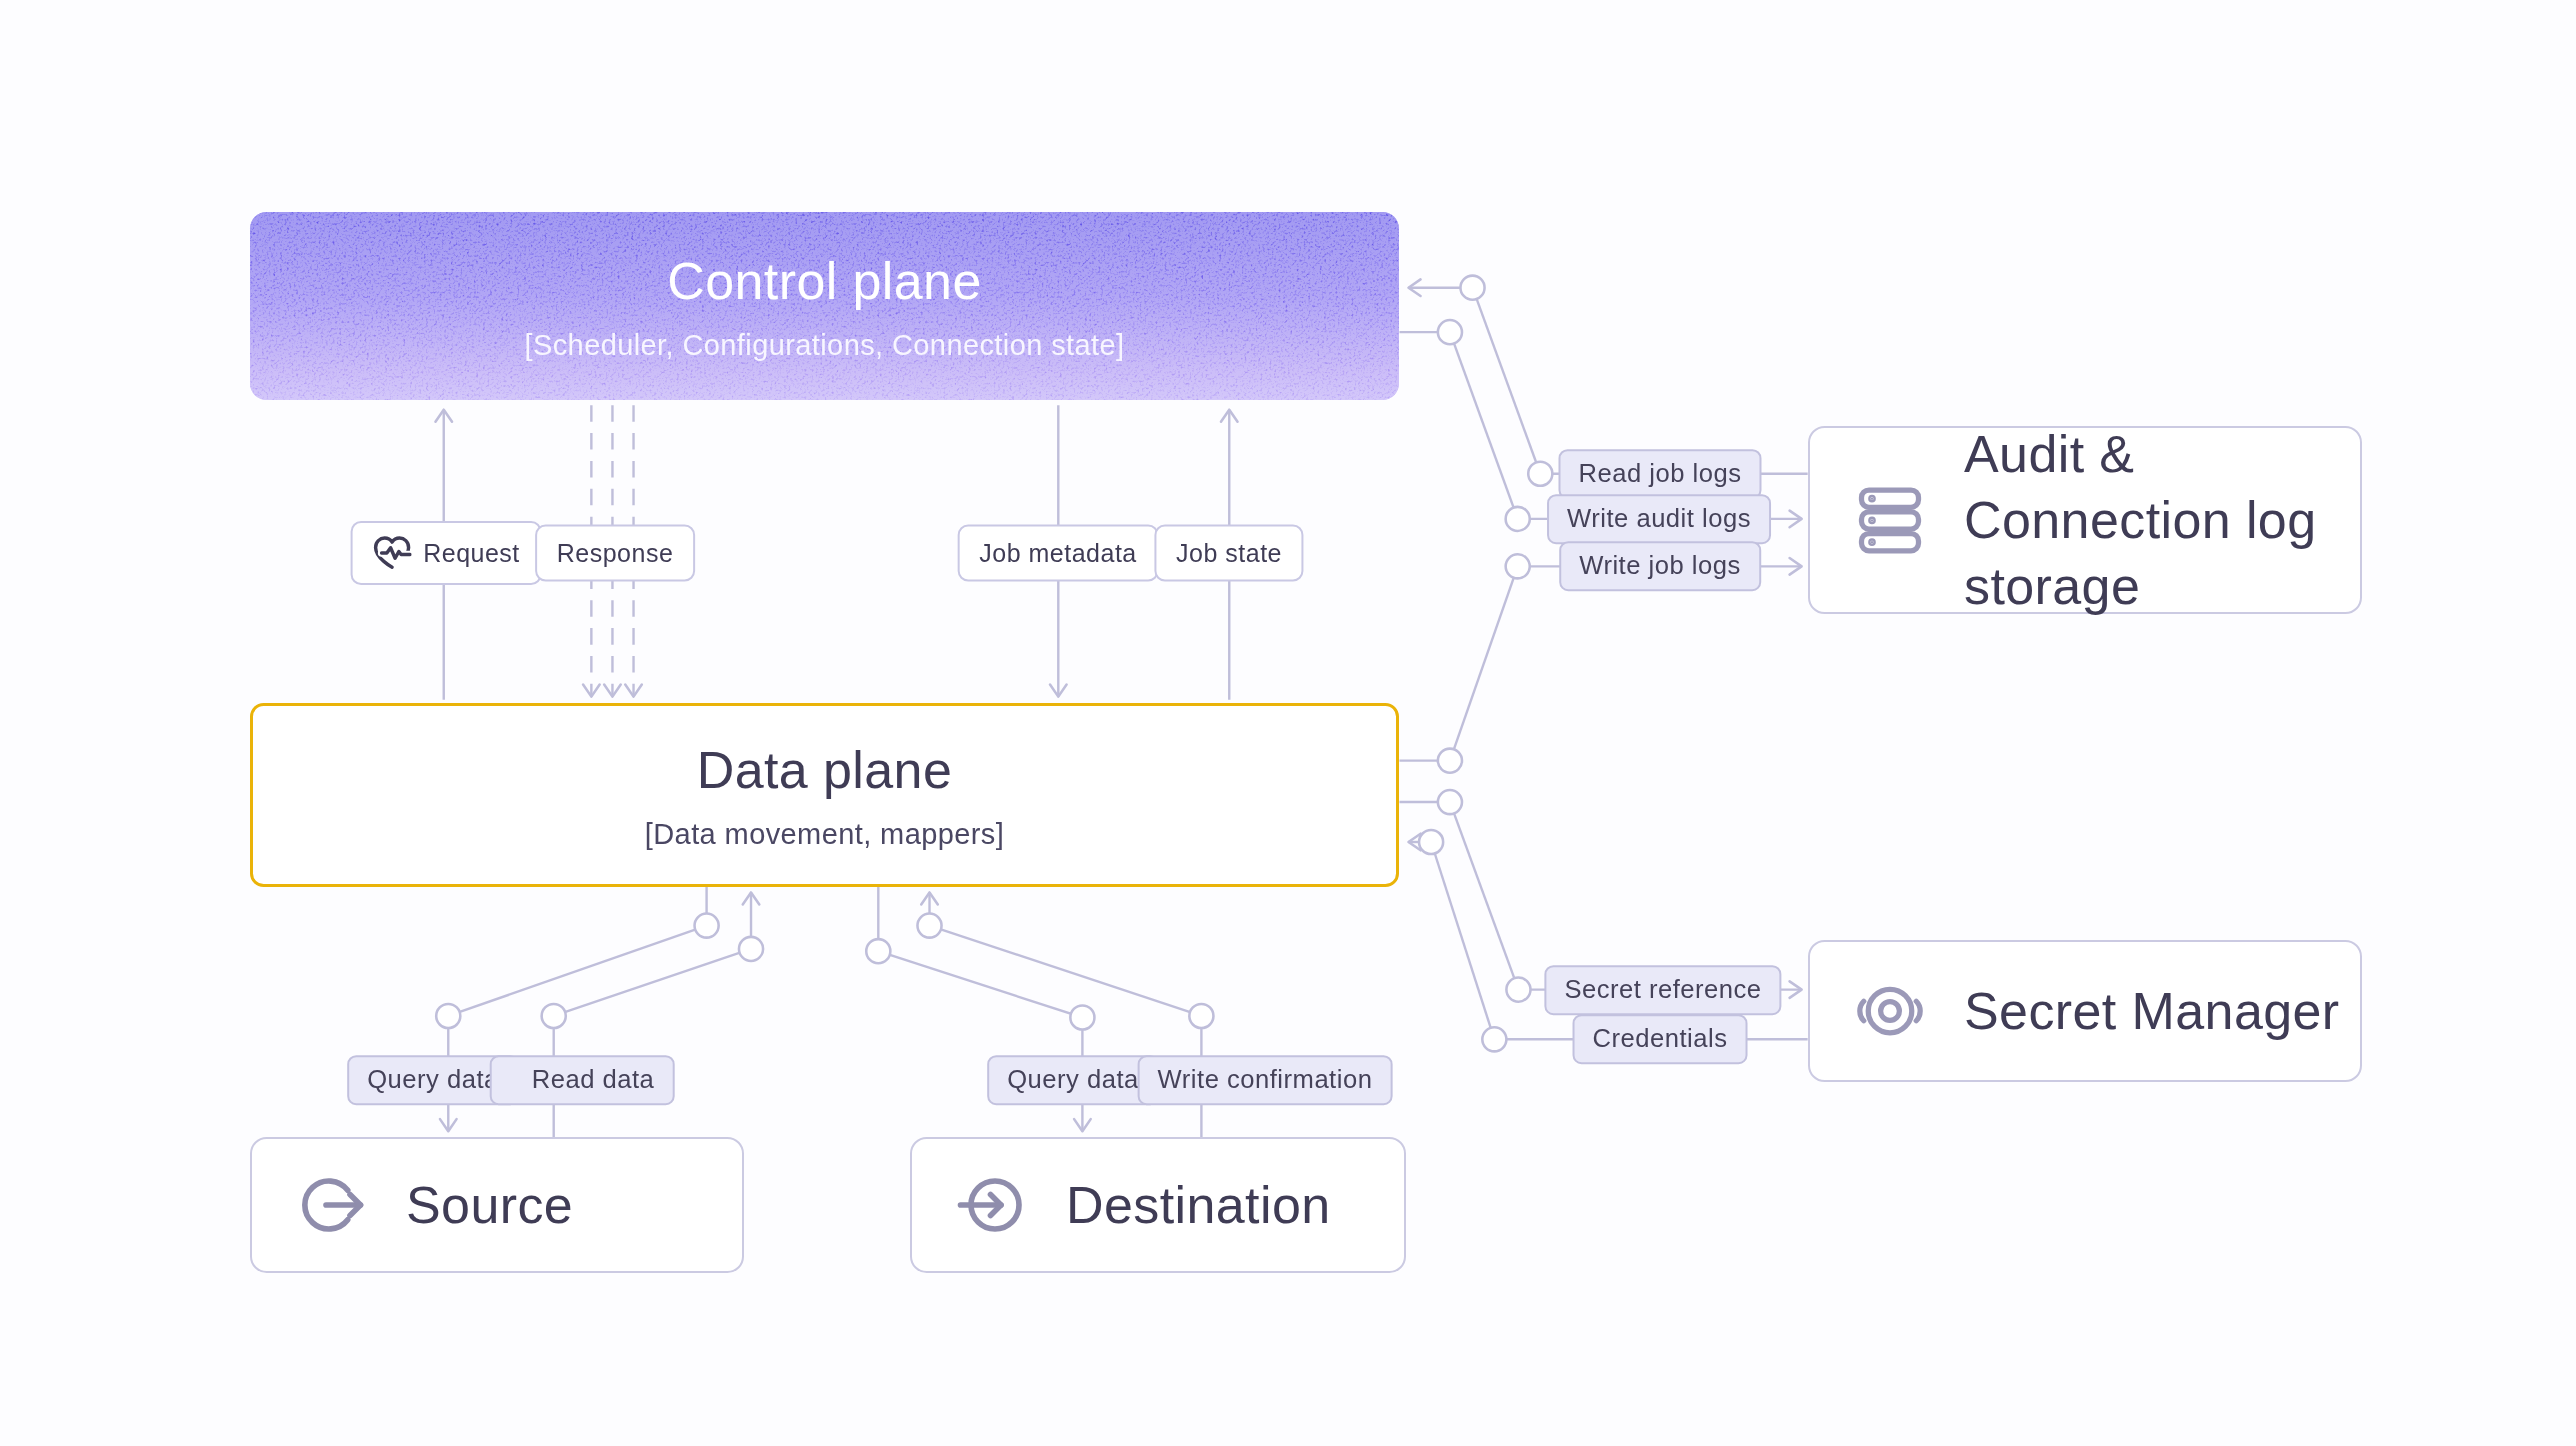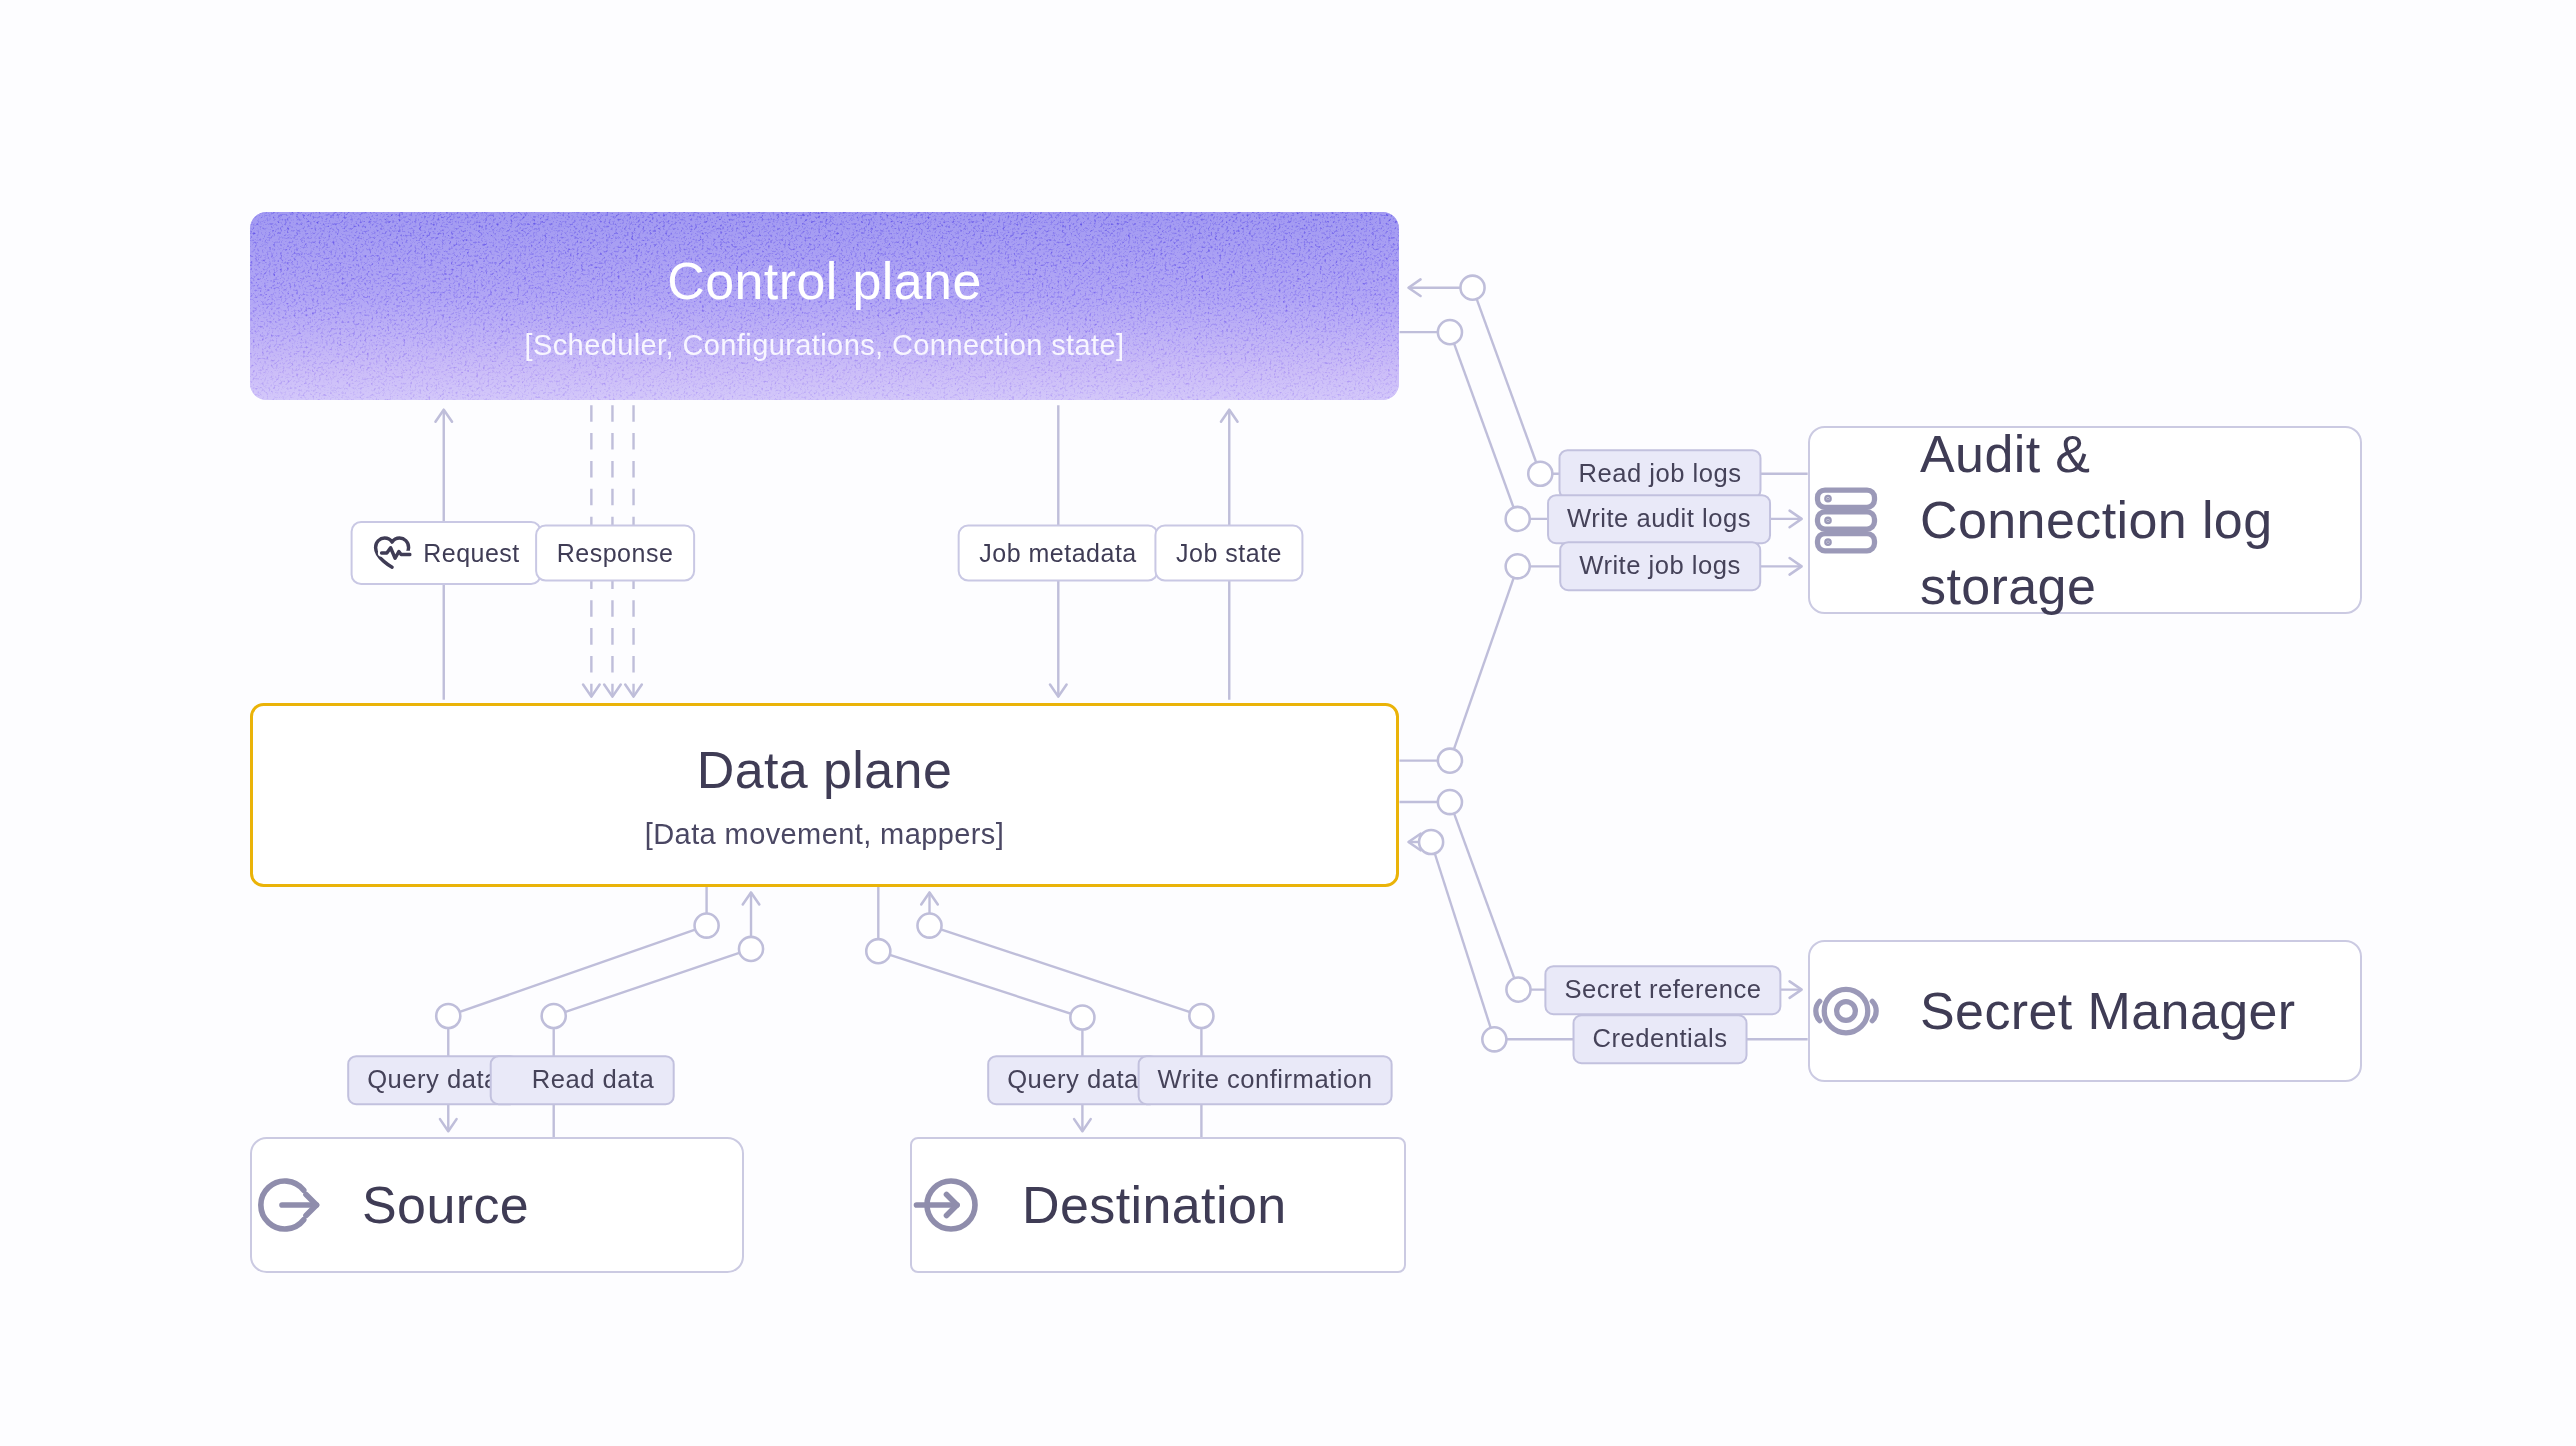--- a/index.html
+++ b/index.html
@@ -9,21 +9,21 @@
   .node{position:absolute;box-sizing:border-box;background:#ffffff;border:2.3px solid #cbcae2;
         border-radius:16.6px;display:flex;align-items:center;}
   .node.stack{flex-direction:column;justify-content:center;gap:18px;}
   .node-title{font-size:52px;font-weight:500;color:#3f3c55;letter-spacing:0.4px;}
   .node-sub{font-size:29px;color:#4a4763;letter-spacing:0.4px;}
   #control-plane{border:none;color:#fff;background:linear-gradient(180deg,#6052e8 0%,#7a67ee 45%,#a78ff3 85%,#b4a0f6 100%);}
   #control-plane .node-title{color:#ffffff;}
   #control-plane .node-sub{color:#f4f1ff;}
   #control-plane .grain{position:absolute;inset:0;border-radius:16.6px;pointer-events:none;}
   #data-plane{border:3px solid #eab308;border-radius:13.6px;}
-  .row{flex-direction:row;justify-content:flex-start;gap:38px;}
+  .row{flex-direction:row;justify-content:flex-start;padding-left:44px;gap:38px;}
   .pill{position:absolute;transform:translate(-50%,-50%);white-space:nowrap;box-sizing:border-box;
         background:#e9e9f8;border:2.3px solid #c2c1de;border-radius:9px;color:#454259;
         font-size:25.6px;letter-spacing:0.5px;padding:8.3px 18px;z-index:3;}
   .pill.white{background:#ffffff;border-color:#c9c8e4;border-radius:10.5px;color:#3f3c55;
         font-size:25px;padding:12px 19.6px;display:flex;align-items:center;gap:12px;}
   .icon{flex:0 0 auto;display:block;}
   .audit-title{width:422px;white-space:normal;line-height:1.27;}
 </style>
 </head>
 <body>
@@ -143,21 +143,21 @@
 
   <div class="node row" style="left:250px;top:1137px;width:494px;height:136px;">
     <svg class="icon" width="72" height="72" viewBox="0 0 96 96" fill="none" stroke="#8f8dac" stroke-width="7.5" stroke-linecap="round" stroke-linejoin="round">
       <path d="M69 28.3 A32 32 0 1 0 69 67.7"></path>
       <path d="M40 48 L86 48"></path>
       <path d="M72 34 L86 48 L72 62"></path>
     </svg>
     <div class="node-title">Source</div>
   </div>
 
-  <div class="node row" style="left:910px;top:1137px;width:496px;height:136px;border-radius:8px;">
+  <div class="node row" style="left:910px;top:1137px;width:496px;height:136px;">
     <svg class="icon" width="72" height="72" viewBox="0 0 96 96" fill="none" stroke="#8f8dac" stroke-width="7.5" stroke-linecap="round" stroke-linejoin="round">
       <circle cx="52" cy="48" r="32"></circle>
       <path d="M6 48 L60 48"></path>
       <path d="M46 34 L60 48 L46 62"></path>
     </svg>
     <div class="node-title">Destination</div>
   </div>
 
   <div class="node row" style="left:1808px;top:426px;width:554px;height:188px;">
     <svg class="icon" width="72" height="72" viewBox="0 0 96 96" fill="none" stroke="#9b99b8" stroke-width="7" stroke-linecap="round" stroke-linejoin="round">

